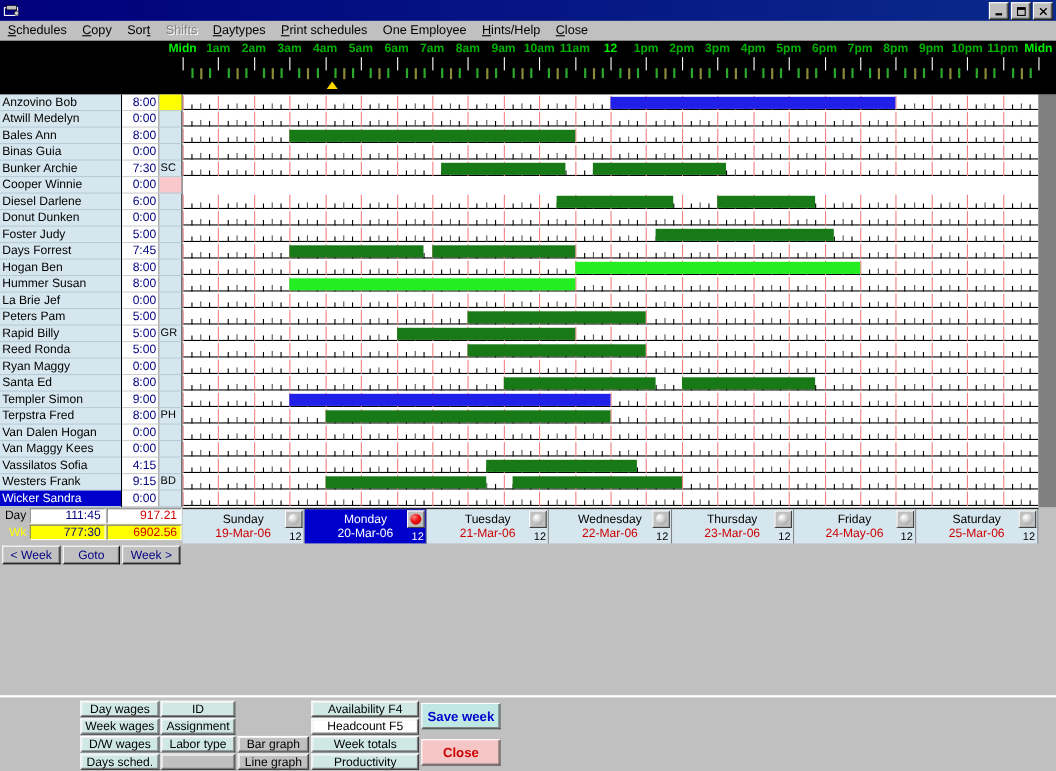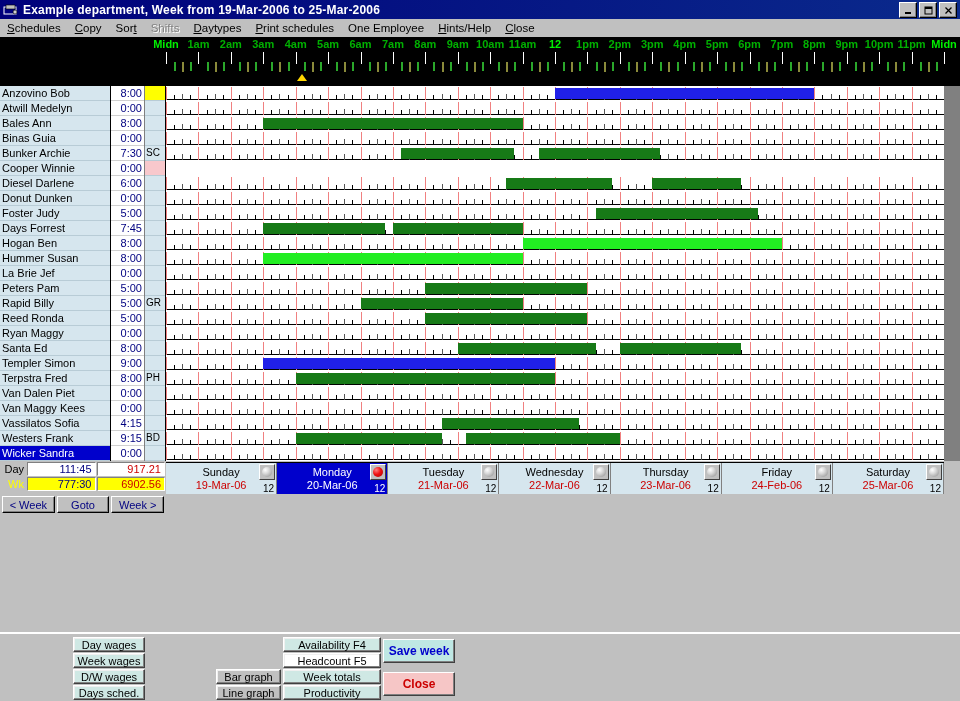--- a/index.html
+++ b/index.html
@@ -214,21 +214,20 @@
 <div id="app">
 
   <div class="titlebar">
     <div class="tb-icon">
       <svg width="16" height="14" viewBox="0 0 16 14">
         <rect x="1" y="4" width="12" height="7" fill="#000080" stroke="#ffffff" stroke-width="1"></rect>
         <rect x="3" y="2" width="9" height="4" fill="#c0c0c0" stroke="#000000" stroke-width="0.6"></rect>
         <circle cx="12" cy="9" r="2" fill="#d0d0d0" stroke="#000" stroke-width="0.6"></circle>
       </svg>
     </div>
-    <div class="tb-title">Example department,  Week from 19-Mar-2006  to  25-Mar-2006</div>
     <div class="tb-btns">
       <div class="tb-btn">
         <svg width="9" height="9" viewBox="0 0 9 9">
             <rect x="1" y="6" width="6" height="2" fill="#000"></rect>
           </svg>
       </div>
       <div class="tb-btn">
         <svg width="9" height="9" viewBox="0 0 9 9">
             <rect x="1" y="1" width="7" height="7" fill="none" stroke="#000" stroke-width="1"></rect>
             <rect x="1" y="1" width="7" height="2" fill="#000"></rect>
@@ -395,21 +394,21 @@
         <div class="row-name">Hogan Ben</div>
         <div class="row-name">Hummer Susan</div>
         <div class="row-name">La Brie Jef</div>
         <div class="row-name">Peters Pam</div>
         <div class="row-name">Rapid Billy</div>
         <div class="row-name">Reed Ronda</div>
         <div class="row-name">Ryan Maggy</div>
         <div class="row-name">Santa Ed</div>
         <div class="row-name">Templer Simon</div>
         <div class="row-name">Terpstra Fred</div>
-        <div class="row-name">Van Dalen Piet</div>
+        <div class="row-name">Van Dalen Hogan</div>
         <div class="row-name">Van Maggy Kees</div>
         <div class="row-name">Vassilatos Sofia</div>
         <div class="row-name">Westers Frank</div>
         <div class="row-name selected">Wicker Sandra</div>
       </div>
     <div class="hours-col" id="hours-col">
         <div class="row-hours">8:00</div>
         <div class="row-hours">0:00</div>
         <div class="row-hours">8:00</div>
         <div class="row-hours">0:00</div>
@@ -2864,21 +2863,21 @@
         <div class="daycell">
           <div class="dname">Thursday</div>
           <div class="ddate">23-Mar-06</div>
           <div class="dbtn">
             <div class="orb"></div>
           </div>
           <div class="dnum">12</div>
         </div>
         <div class="daycell">
           <div class="dname">Friday</div>
-          <div class="ddate">24-Feb-06</div>
+          <div class="ddate">24-May-06</div>
           <div class="dbtn">
             <div class="orb"></div>
           </div>
           <div class="dnum">12</div>
         </div>
         <div class="daycell">
           <div class="dname">Saturday</div>
           <div class="ddate">25-Mar-06</div>
           <div class="dbtn">
             <div class="orb"></div>
@@ -2894,20 +2893,26 @@
     </div>
   </div>
 
   <div class="bottombar">
     <div class="grp" id="tb-col2" style="left:73px;top:3px;width:72px;grid-template-rows:repeat(4,15px);">
         <div class="btn3d">Day wages</div>
         <div class="btn3d">Week wages</div>
         <div class="btn3d">D/W wages</div>
         <div class="btn3d">Days sched.</div>
       </div>
+    <div class="grp" id="tb-col3" style="left:146px;top:3px;width:68px;grid-template-rows:repeat(4,15px);">
+        <div class="btn3d">ID</div>
+        <div class="btn3d">Assignment</div>
+        <div class="btn3d">Labor type</div>
+        <div class="btn3d gray"></div>
+      </div>
     <div class="grp" id="tb-graphs" style="left:216px;top:35px;width:65px;grid-template-rows:repeat(2,15px);">
         <div class="btn3d gray">Bar graph</div>
         <div class="btn3d gray">Line graph</div>
       </div>
     <div class="grp" id="tb-col4" style="left:283px;top:3px;width:98px;grid-template-rows:repeat(4,15px);">
         <div class="btn3d">Availability   F4</div>
         <div class="btn3d white">Headcount  F5</div>
         <div class="btn3d">Week totals</div>
         <div class="btn3d">Productivity</div>
       </div>

